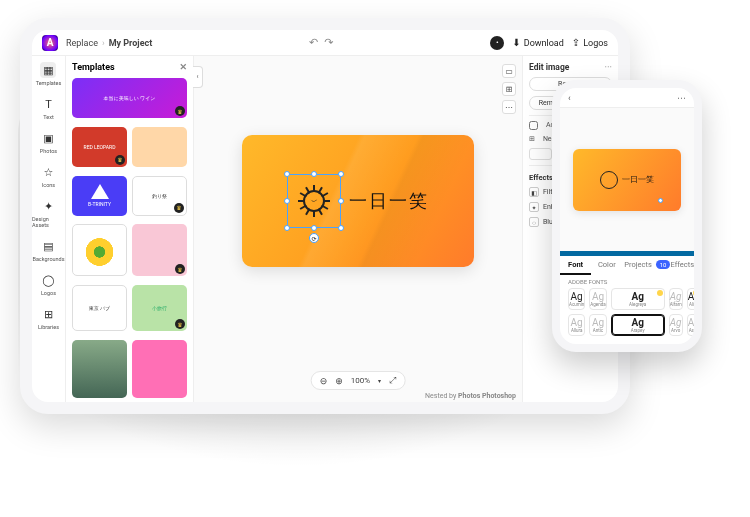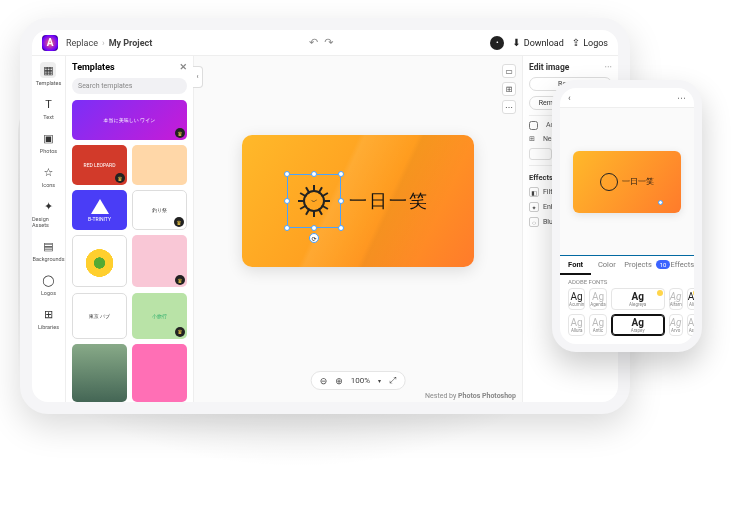--- a/index.html
+++ b/index.html
@@ -98,21 +98,21 @@
 
   
   .phone{position:absolute;left:552px;top:80px;width:150px;height:272px;background:#fff;border:8px solid #f5f5f7;border-radius:24px;box-shadow:0 14px 30px rgba(0,0,0,.2);overflow:hidden;display:flex;flex-direction:column;}
   .p-top{height:20px;border-bottom:1px solid #eee;display:flex;align-items:center;justify-content:space-between;padding:0 8px;font-size:9px;color:#555;}
   .p-canvas{flex:1;background:#fafafa;display:flex;align-items:center;justify-content:center;}
   .p-art{width:108px;height:62px;border-radius:6px;background:linear-gradient(125deg,#ffb92a,#ff7b2b);display:flex;align-items:center;justify-content:center;gap:4px;position:relative;box-shadow:0 2px 8px rgba(0,0,0,.1);}
   .p-art .mini-sun{width:18px;height:18px;border:1.5px solid #222;border-radius:50%;position:relative;}
   .p-art .mini-txt{font-size:8px;color:#111;}
   .p-art .hdl{position:absolute;width:5px;height:5px;border:1px solid #4aa3ff;background:#fff;border-radius:50%;}
   .p-art .hdl.br{right:18px;bottom:8px;}
-  .p-tabs{display:flex;border-top:1px solid #0369a1;font-size:7.5px;}
+  .p-tabs{display:flex;border-top:5px solid #0369a1;font-size:7.5px;}
   .p-tab{flex:1;text-align:center;padding:4px 0;color:#777;}
   .p-tab.active{color:#111;font-weight:700;border-bottom:2px solid #111;}
   .p-pill{font-size:6px;background:#3b63ff;color:#fff;border-radius:6px;padding:1px 4px;margin-left:2px;}
   .p-sub{font-size:6px;color:#888;padding:3px 8px;}
   .p-fonts{display:grid;grid-template-columns:repeat(5,1fr);gap:4px;padding:0 8px 8px;}
   .fbox{height:22px;border:1px solid #e5e5e5;border-radius:4px;display:flex;flex-direction:column;align-items:center;justify-content:center;position:relative;}
   .fbox .gl{font-size:10px;color:#222;line-height:1;}
   .fbox .nm{font-size:4.5px;color:#888;}
   .fbox.sel{border-color:#111;box-shadow:0 0 0 1px #111 inset;}
   .fbox.dis .gl{color:#bbb;}
@@ -190,23 +190,20 @@
           <div class="ico">⊞</div>
           <span>Libraries</span>
         </div>
     </div>
 
     <div class="tpl">
       <div class="tpl-head">
         <span>Templates</span>
         <span class="close">✕</span>
       </div>
-      <div class="search">
-          <span>Search templates</span>
-        </div>
       <div class="grid">
         <div class="card c-purple">
             <span>本当に美味しい ワイン</span>
             <span class="crown">♛</span>
           </div>
         <div class="card c-red">
             <span>RED LEOPARD</span>
             <span class="crown">♛</span>
           </div>
         <div class="card c-peach">

